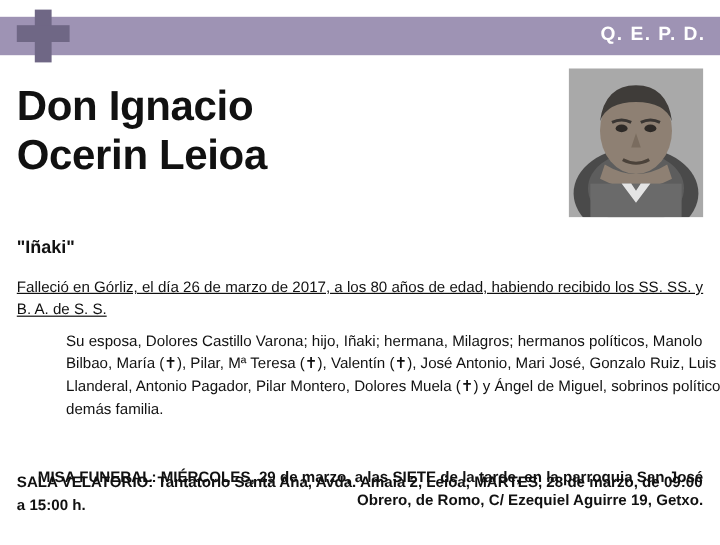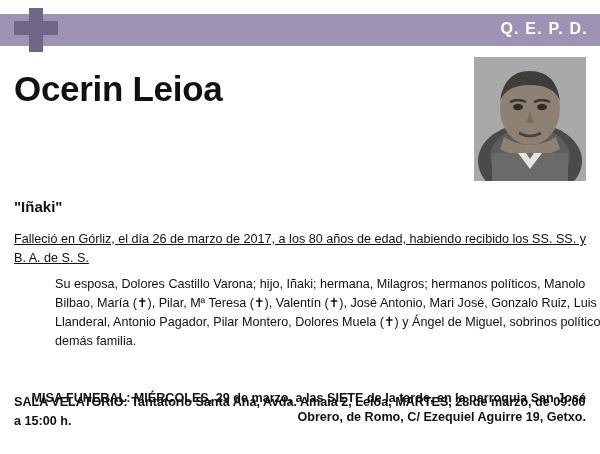--- a/index.html
+++ b/index.html
@@ -135,20 +135,21 @@
   <div class="header-band"></div>
 
   <div class="cross">
     <div class="bar-v"></div>
     <div class="bar-h"></div>
   </div>
 
   <div class="qepd">Q. E. P. D.</div>
 
   <div class="name-block">
+    <div class="name-line">Don Ignacio</div>
     <div class="name-line">Ocerin Leioa</div>
   </div>
 
   <div class="portrait">
     <svg width="112" height="124" viewBox="0 0 112 124" xmlns="http://www.w3.org/2000/svg">
       <rect x="0" y="0" width="112" height="124" fill="#b9b9b9"></rect>
       <rect x="0" y="0" width="112" height="124" fill="#a9a9a9"></rect>
       <ellipse cx="56" cy="104" rx="52" ry="38" fill="#4a4a4a"></ellipse>
       <ellipse cx="56" cy="100" rx="40" ry="30" fill="#5d5d5d"></ellipse>
       <ellipse cx="56" cy="52" rx="30" ry="36" fill="#8e8073"></ellipse>

